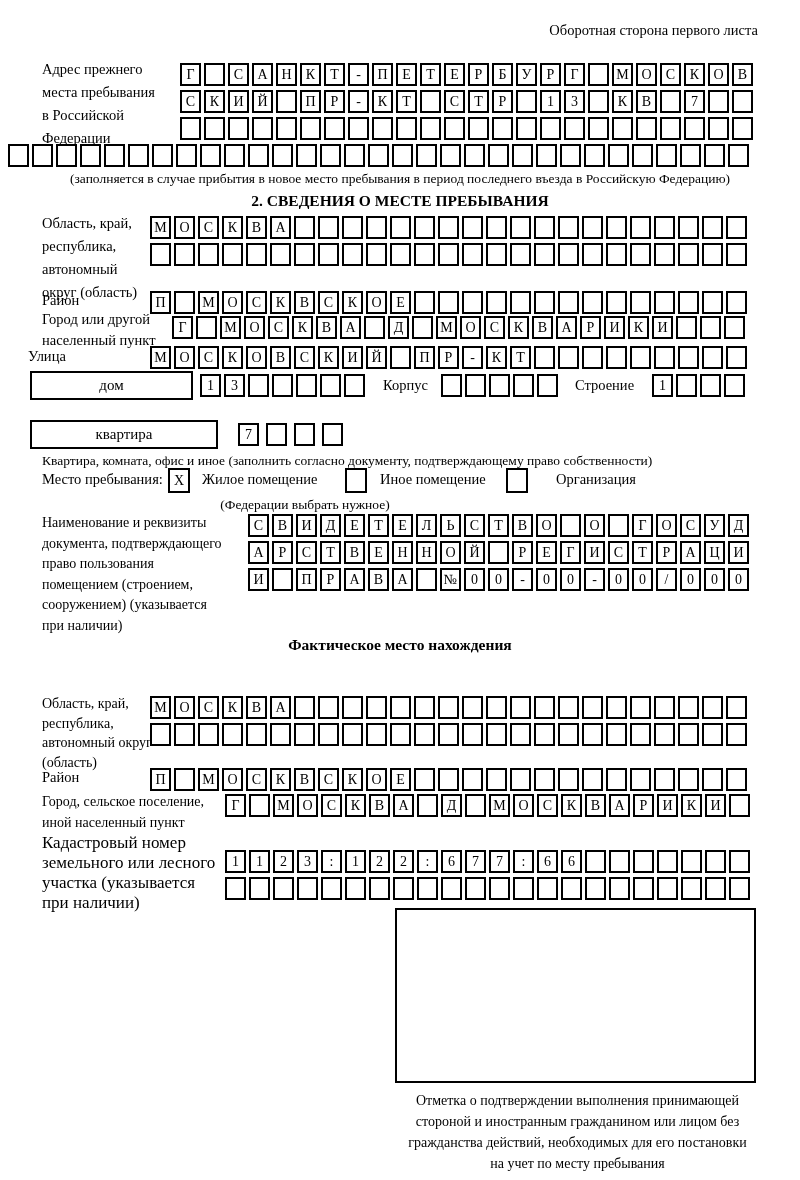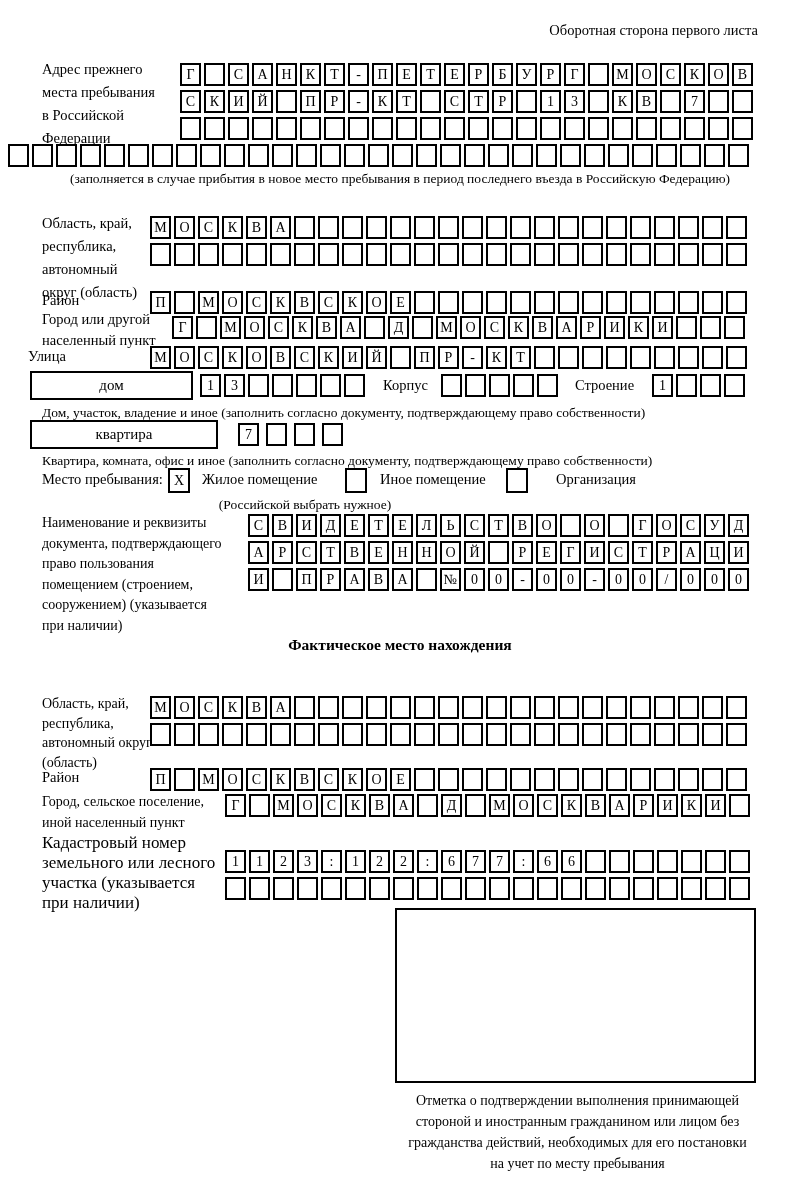--- a/index.html
+++ b/index.html
@@ -151,20 +151,21 @@
       <span class="cell"></span>
       <span class="cell"></span>
       <span class="cell"></span>
       <span class="cell"></span>
       <span class="cell"></span>
       <span class="cell"></span>
       <span class="cell"></span>
     </div>
   <div class="note center" style="left:0;top:169px;width:800px;">(заполняется в случае прибытия в новое место пребывания в период последнего въезда в Российскую Федерацию)</div>
 
+  <div class="heading" style="top:192px;">2. СВЕДЕНИЯ О МЕСТЕ ПРЕБЫВАНИЯ</div>
 
   <div class="lbl lines" style="left:42px;top:212px;width:125px;">Область, край,
 республика,
 автономный
 округ (область)</div>
   <div class="cellrow" style="left:150px;top:216px;">
       <span class="cell">М</span>
       <span class="cell">О</span>
       <span class="cell">С</span>
       <span class="cell">К</span>
@@ -323,39 +324,38 @@
       <span class="cell"></span>
       <span class="cell"></span>
     </div>
   <div class="lbl" style="left:575px;top:374px;">Строение</div>
   <div class="cellrow" style="left:652px;top:374px;">
       <span class="cell">1</span>
       <span class="cell"></span>
       <span class="cell"></span>
       <span class="cell"></span>
     </div>
-  <div class="note" style="left:42px;top:403px;">Дом, участок, владение и иное (заполнить согласно документу, подтверждающему право собственности)</div>
 
   <div class="bigbox" style="left:30px;top:420px;width:188px;height:29px;line-height:25px;">квартира</div>
   <div class="cellrow wide-gap" style="left:238px;top:423px;">
       <span class="cell">7</span>
       <span class="cell"></span>
       <span class="cell"></span>
       <span class="cell"></span>
     </div>
   <div class="note" style="left:42px;top:451px;">Квартира, комната, офис и иное (заполнить согласно документу, подтверждающему право собственности)</div>
 
   <div class="lbl" style="left:42px;top:468px;">Место пребывания:</div>
   <span class="checkbox" style="left:168px;top:468px;">X</span>
   <div class="lbl" style="left:202px;top:468px;">Жилое помещение</div>
   <span class="checkbox" style="left:345px;top:468px;"></span>
   <div class="lbl" style="left:380px;top:468px;">Иное помещение</div>
   <span class="checkbox" style="left:506px;top:468px;"></span>
   <div class="lbl" style="left:556px;top:468px;">Организация</div>
-  <div class="note center" style="left:150px;top:495px;width:310px;">(Российской выбрать нужное)</div>
+  <div class="note center" style="left:150px;top:495px;width:310px;">(Федерации выбрать нужное)</div>
 
   <div class="lbl lines" style="left:42px;top:513px;width:210px;line-height:20.5px;font-size:14px;">Наименование и реквизиты
 документа, подтверждающего
 право пользования
 помещением (строением,
 сооружением) (указывается
 при наличии)</div>
   <div class="cellrow" style="left:248px;top:514px;">
       <span class="cell">С</span>
       <span class="cell">В</span>

